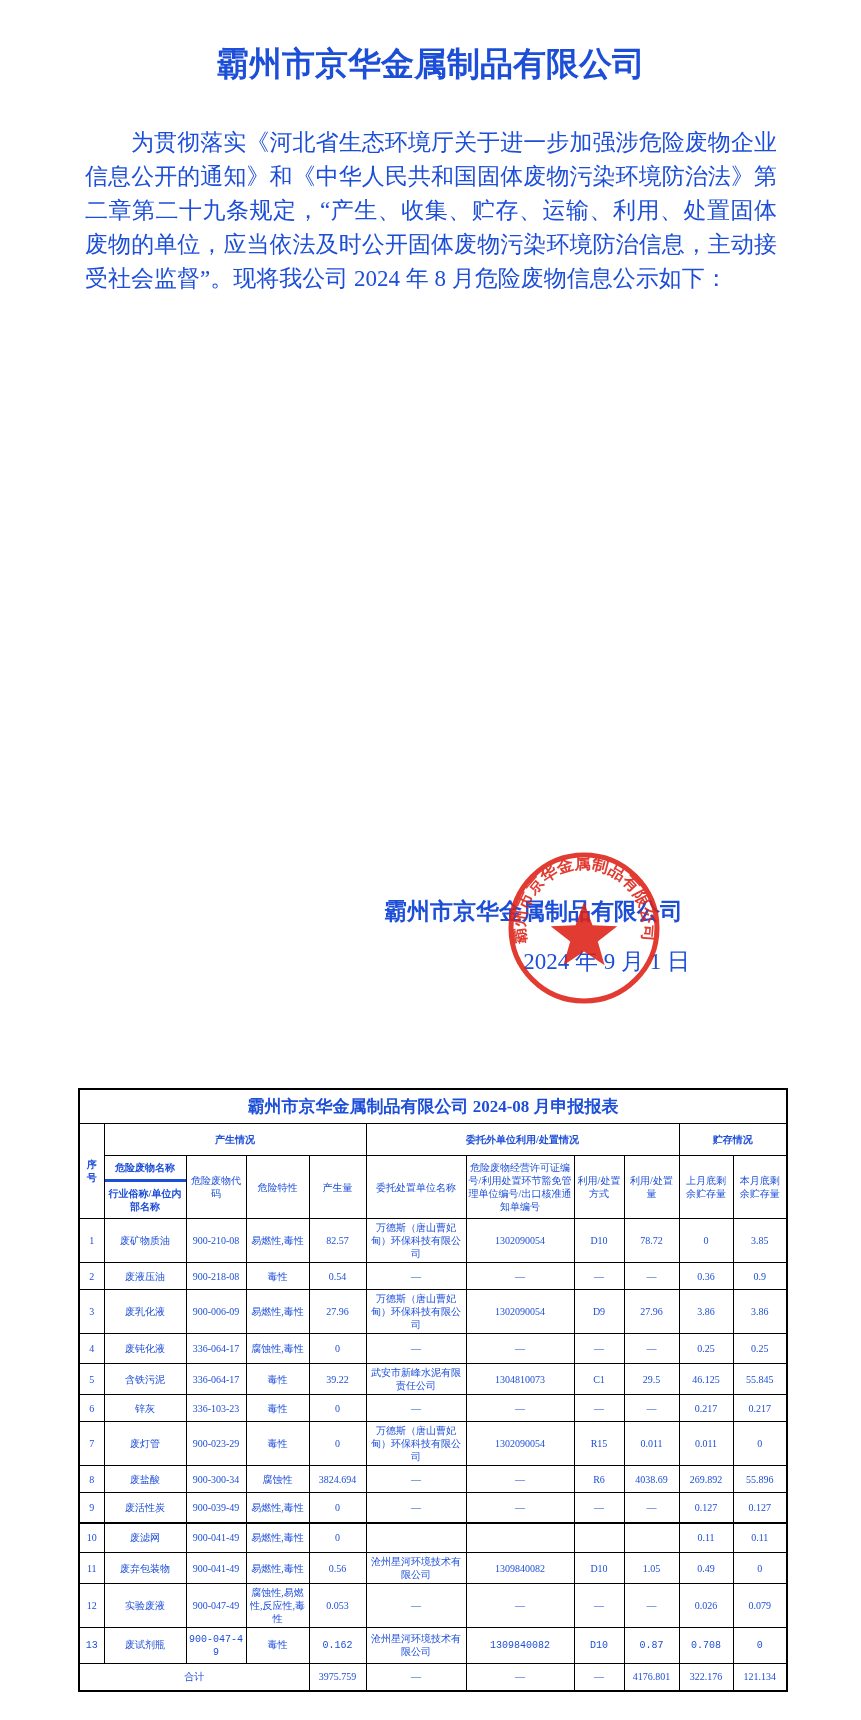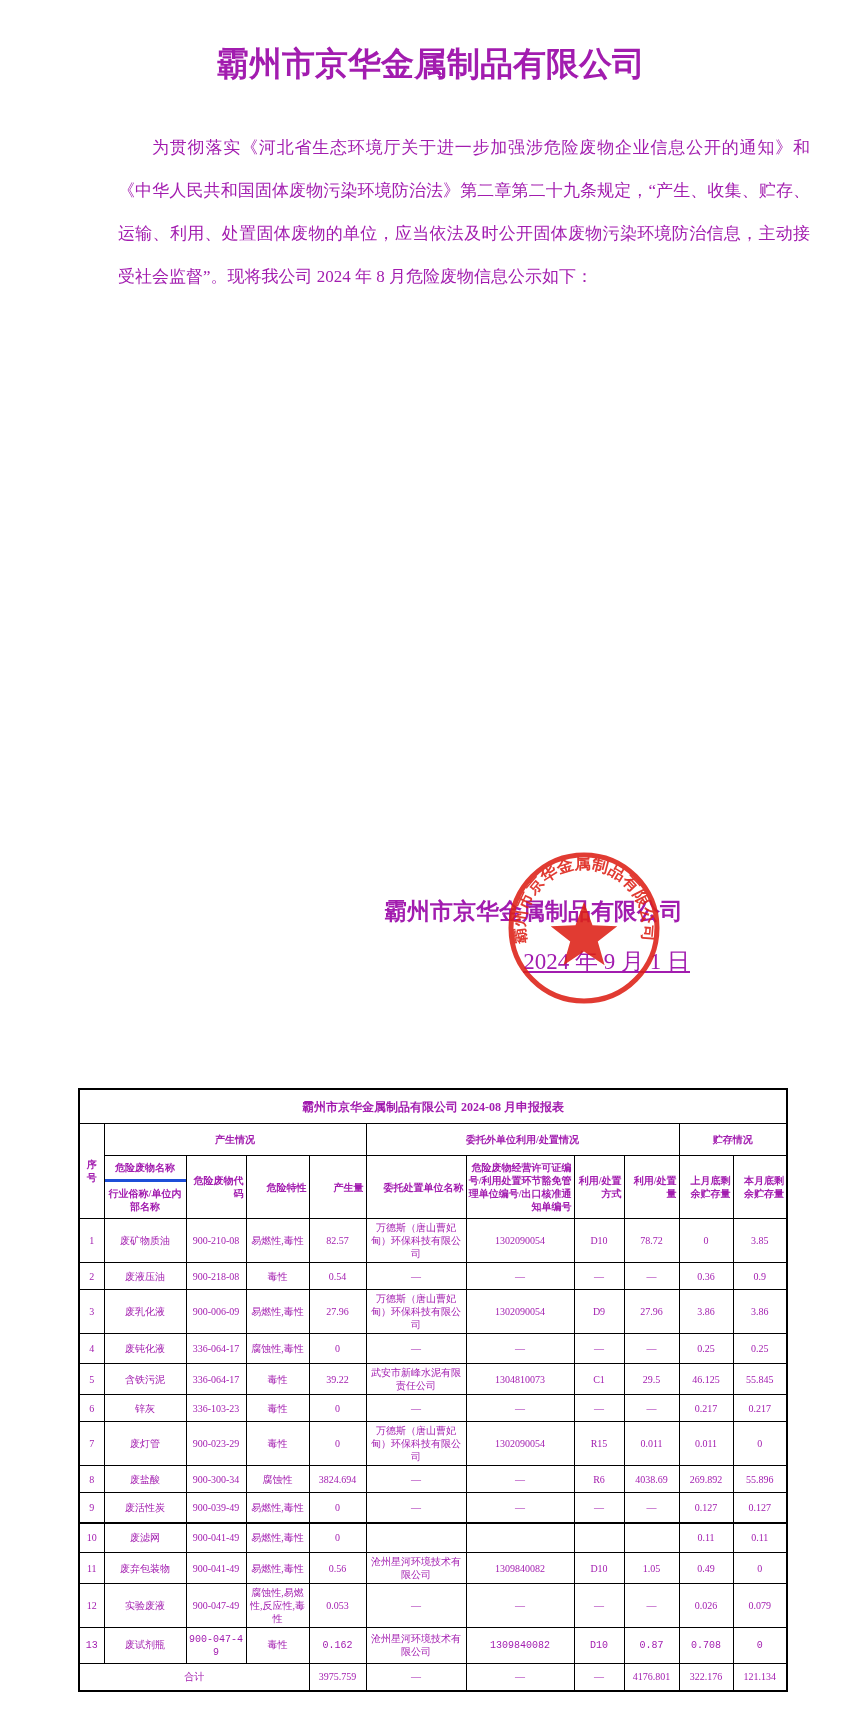--- a/index.html
+++ b/index.html
@@ -1,43 +1,43 @@
 <!DOCTYPE html>
 <html><head>
 <meta charset="utf-8">
 <style>
   html,body{margin:0;padding:0;background:#ffffff;}
   .page{
     position:relative;width:861px;height:1720px;background:#fff;
-    font-family:"Liberation Serif","DejaVu Serif",serif;color:#a21caf;overflow:hidden;
+    font-family:"Liberation Serif","DejaVu Serif",serif;color:#1d4ed8;overflow:hidden;
   }
   .doc-title{position:absolute;left:0;width:100%;text-align:center;
     font-weight:bold;font-size:33px;line-height:40px;}
   .doc-title.t1{top:44px;}
   .doc-title.t2{top:88px;}
   .body-text{position:absolute;top:126px;left:85px;width:692px;
-    font-size:17px;line-height:43px;text-align:justify;margin-left:33px;}
+    font-size:23px;line-height:34px;text-align:justify;}
   .body-text p{margin:0;text-indent:2em;}
   .sig-company{position:absolute;top:896px;right:178px;font-size:23px;font-weight:bold;white-space:nowrap;}
-  .sig-date{position:absolute;top:946px;right:171px;font-size:23px;white-space:nowrap;text-decoration:underline;}
+  .sig-date{position:absolute;top:946px;right:171px;font-size:23px;white-space:nowrap;}
   .seal{position:absolute;left:505px;top:849px;width:158px;height:158px;opacity:0.88;}
   
   table.report{
     position:absolute;top:1088px;left:78px;width:708px;
     border-collapse:collapse;table-layout:fixed;
     font-size:10px;border:2px solid #000;
   }
   table.report td,table.report th{
     border:1px solid #000;padding:2px 2px;text-align:center;
     vertical-align:middle;line-height:13px;font-weight:normal;overflow:hidden;
     word-break:break-all;
   }
-  table.report .tbl-title td{font-size:12px;font-weight:bold;height:29px;line-height:22px;}
+  table.report .tbl-title td{font-size:17px;font-weight:bold;height:29px;line-height:22px;}
   table.report .group-row th{font-weight:bold;height:27px;}
-  table.report .sub-row th{font-weight:bold;text-align:right;}
+  table.report .sub-row th{font-weight:normal;}
   table.report td.name-split{padding:0;}
   .name-split .half{padding:5px 2px;font-weight:bold;}
   .name-split .half.top{border-bottom:3px solid #1d4ed8;}
   tr.thick-top td{border-top:2px solid #000;}
   tr.total-row td{font-weight:normal;}
 </style>
 </head>
 <body>
 
 <div class="page">

